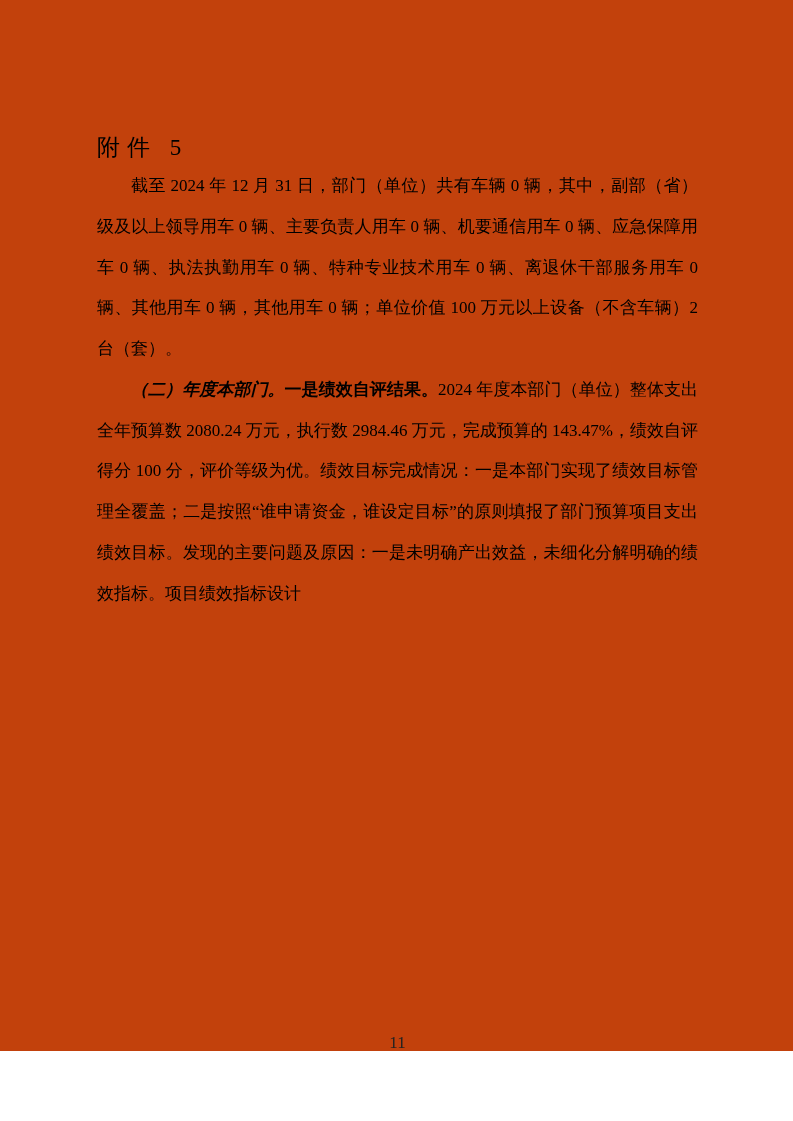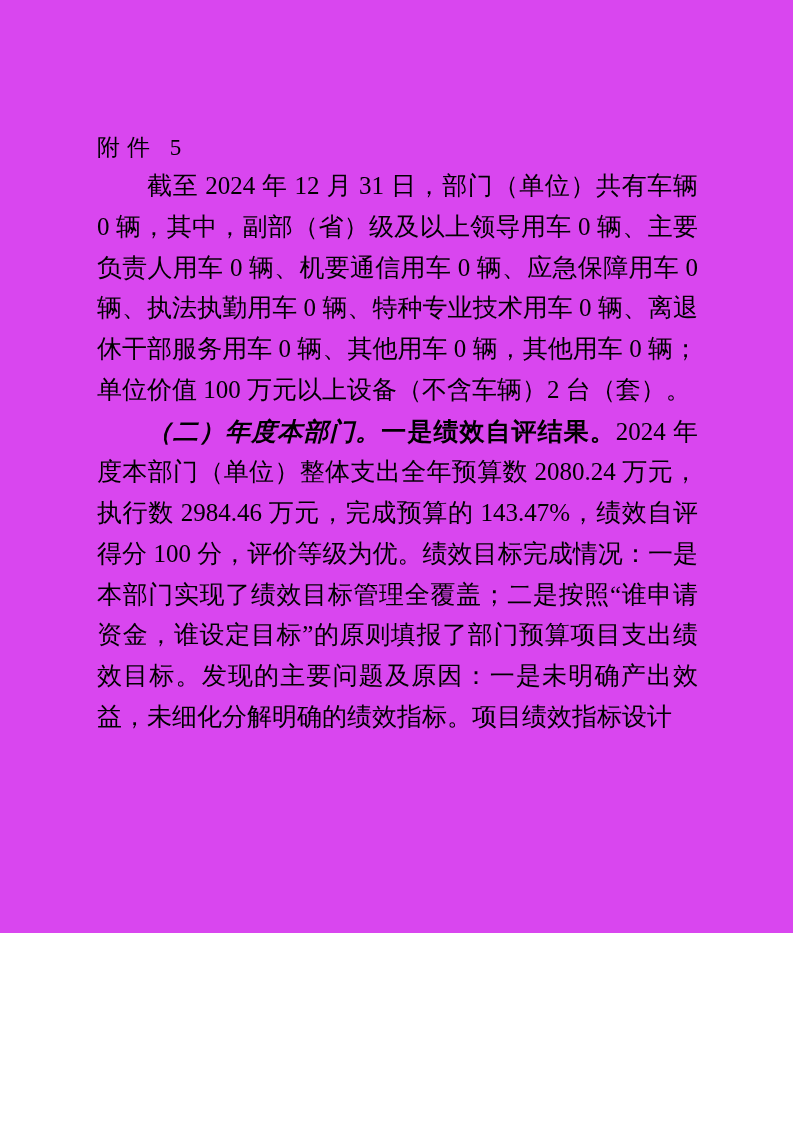--- a/index.html
+++ b/index.html
@@ -3,40 +3,40 @@
 <meta charset="utf-8">
 <style>
   html, body {
     margin: 0;
     padding: 0;
     background: #ffffff;
   }
   .page {
     position: relative;
     width: 793px;
-    height: 933px;
-    background: #d946ef;
+    height: 1051px;
+    background: #c2410c;
     overflow: hidden;
     font-family: "Liberation Serif", serif;
     color: #000000;
   }
   .attachment-label {
     position: absolute;
     left: 97px;
     top: 132px;
     font-size: 23px;
     letter-spacing: 7px;
     font-family: "Liberation Serif", serif;
   }
   .doc-body {
     position: absolute;
     left: 97px;
     top: 166px;
     width: 601px;
-    font-size: 25px;
+    font-size: 17px;
     line-height: 40.75px;
     text-align: justify;
     font-family: "Liberation Serif", serif;
   }
   .para {
     margin: 0;
     padding: 0;
     text-indent: 2em;
   }
   .lead-kaiti {

